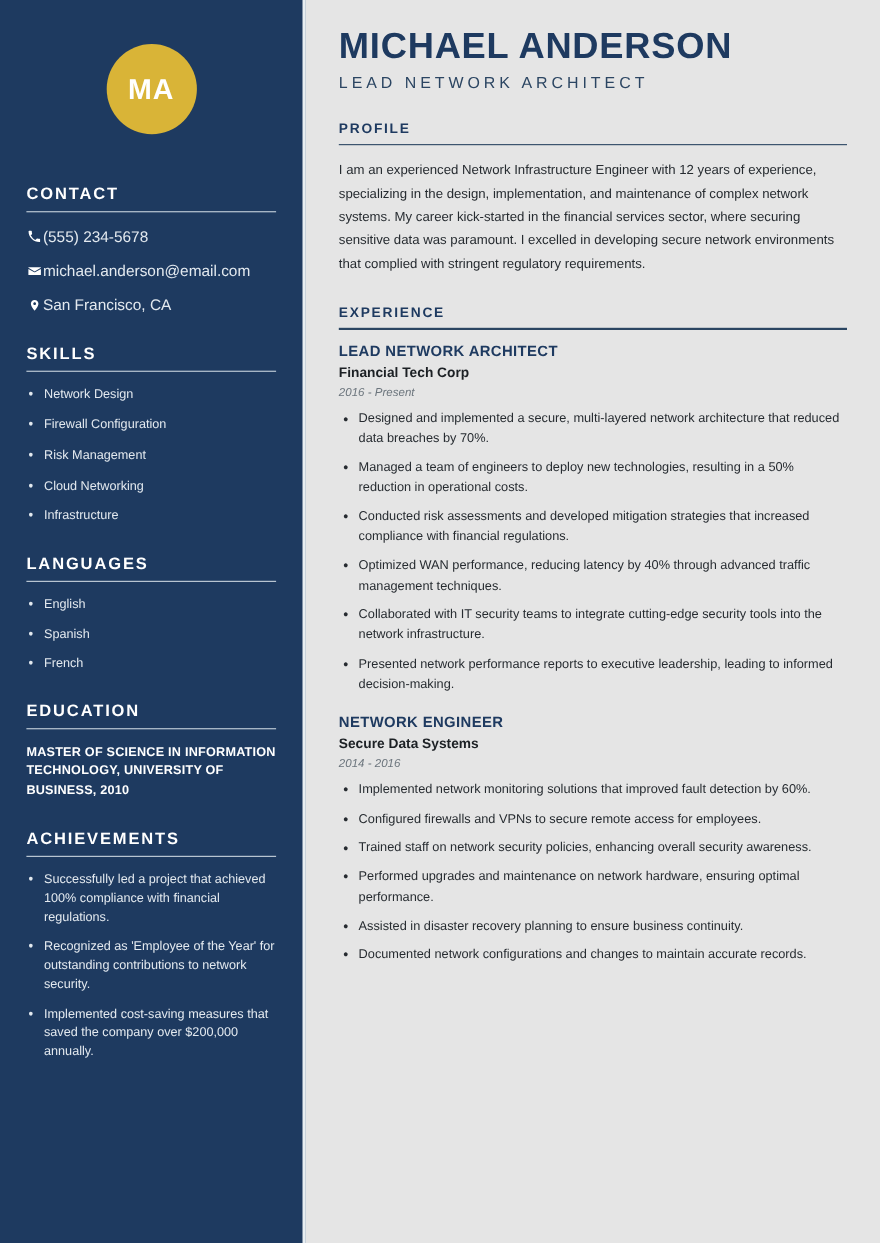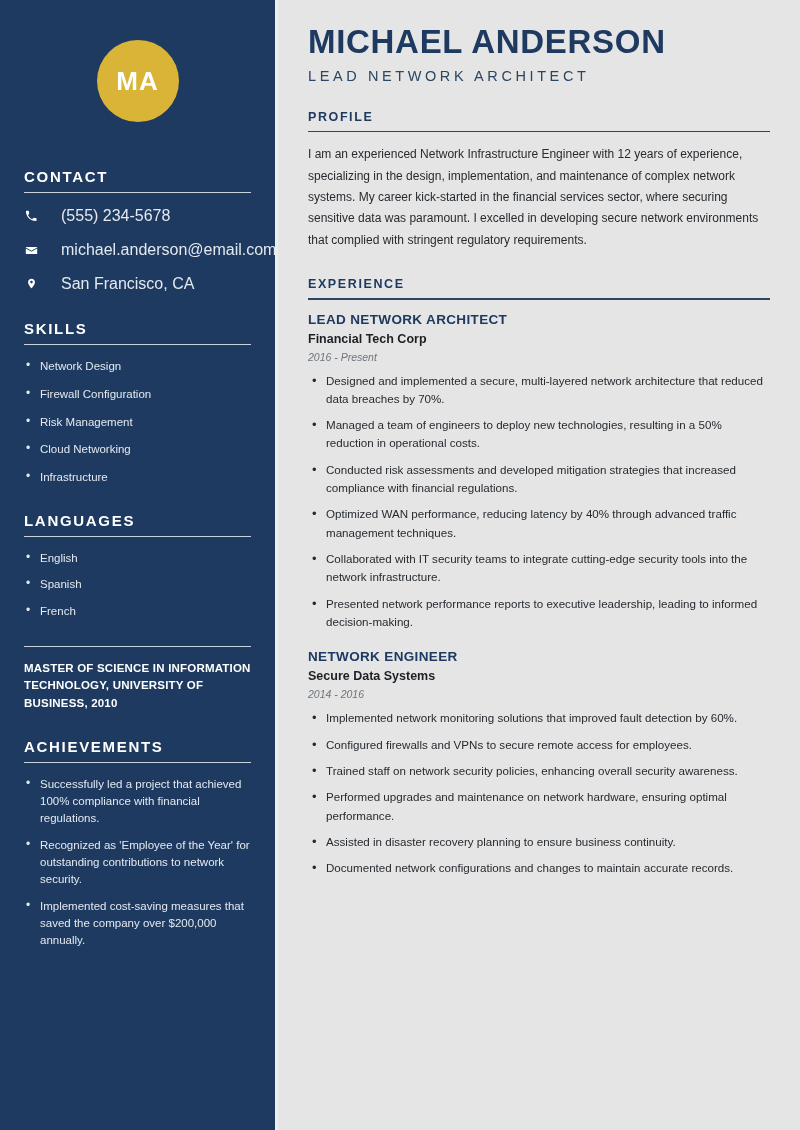--- a/index.html
+++ b/index.html
@@ -66,22 +66,22 @@
 
   .side-rule {
     height: 1px;
     background: #c9d4de;
     margin-bottom: 13px;
   }
 
   .contact-row {
     display: flex;
     align-items: center;
-    gap: 23px;
-    font-size: 16px;
+    gap: 1px;
+    font-size: 14px;
     color: #e3e9ef;
     margin-bottom: 13px;
     line-height: 1.3;
   }
 
   .contact-icon {
     width: 14px;
     min-width: 14px;
     display: flex;
     align-items: center;
@@ -263,20 +263,21 @@
       <div class="side-heading">LANGUAGES</div>
       <div class="side-rule"></div>
       <ul class="side-list tight">
         <li>English</li>
         <li>Spanish</li>
         <li>French</li>
       </ul>
     </section>
 
     <section class="side-section">
+      <div class="side-heading">EDUCATION</div>
       <div class="side-rule"></div>
       <div class="edu-entry">MASTER OF SCIENCE IN INFORMATION TECHNOLOGY, UNIVERSITY OF BUSINESS, 2010</div>
     </section>
 
     <section class="side-section">
       <div class="side-heading">ACHIEVEMENTS</div>
       <div class="side-rule"></div>
       <ul class="side-list">
         <li>Successfully led a project that achieved 100% compliance with financial regulations.</li>
         <li>Recognized as 'Employee of the Year' for outstanding contributions to network security.</li>

